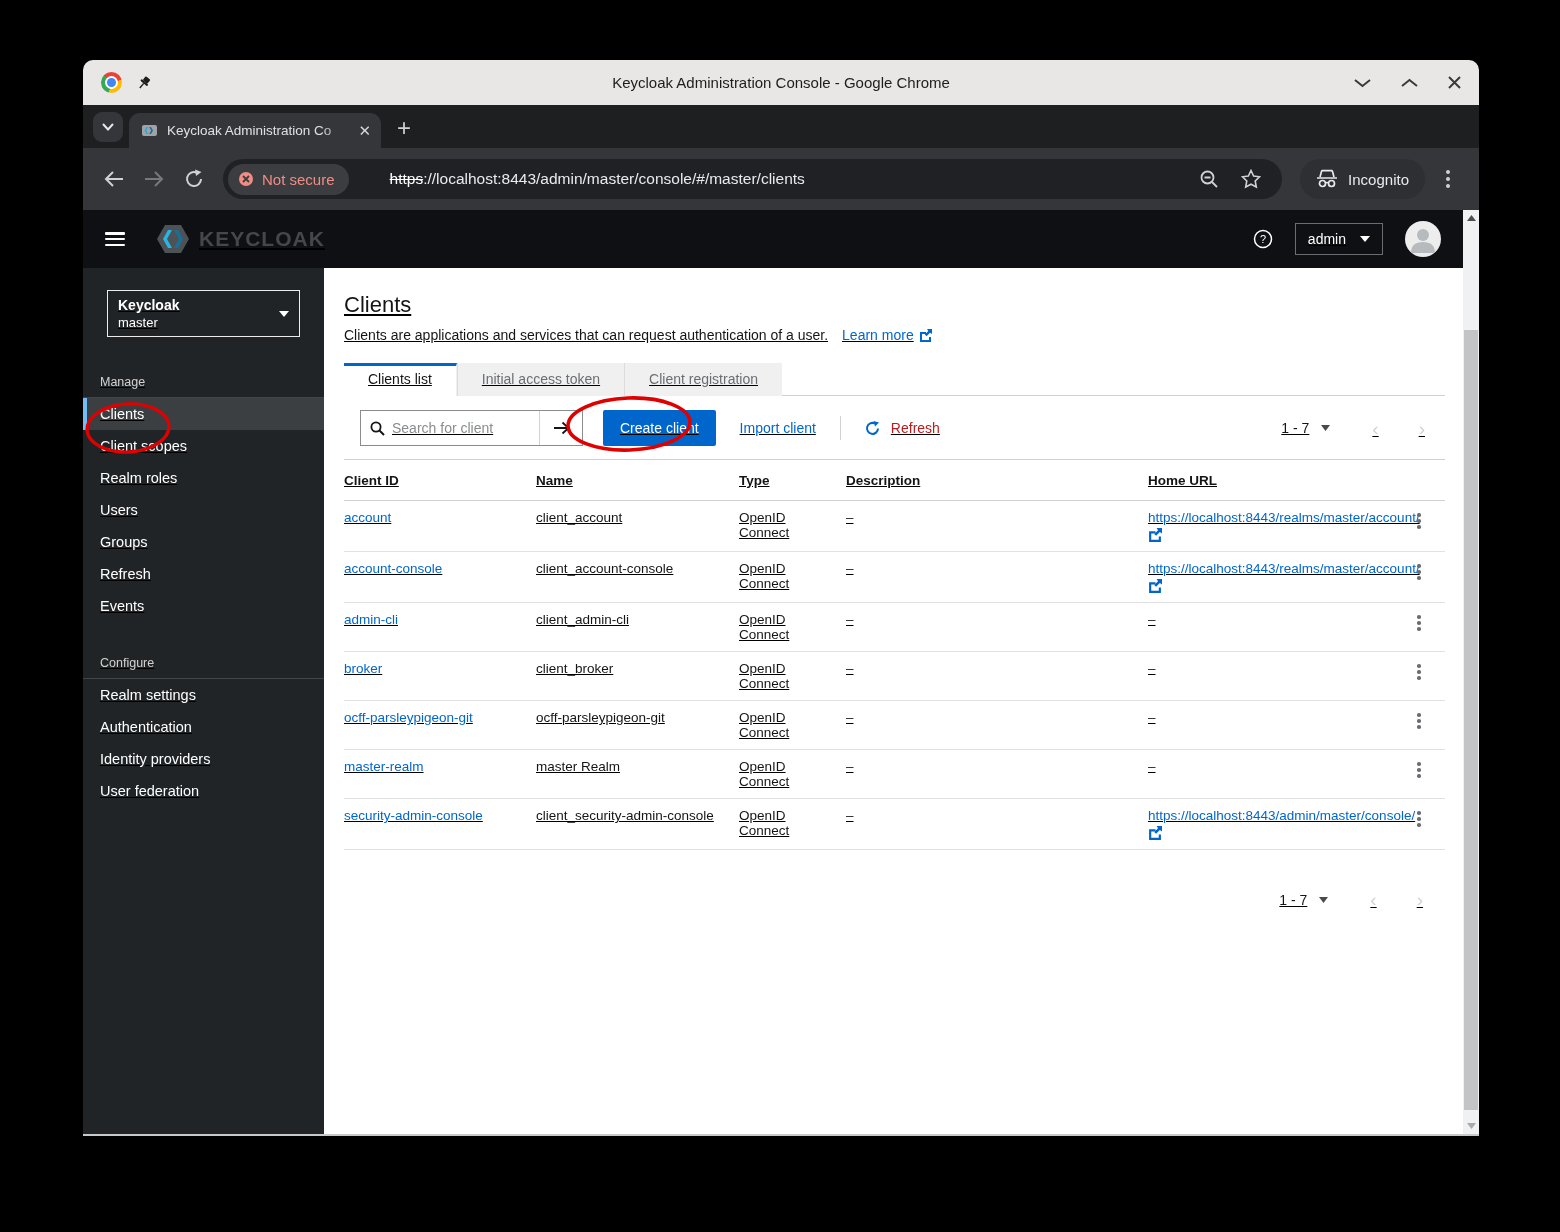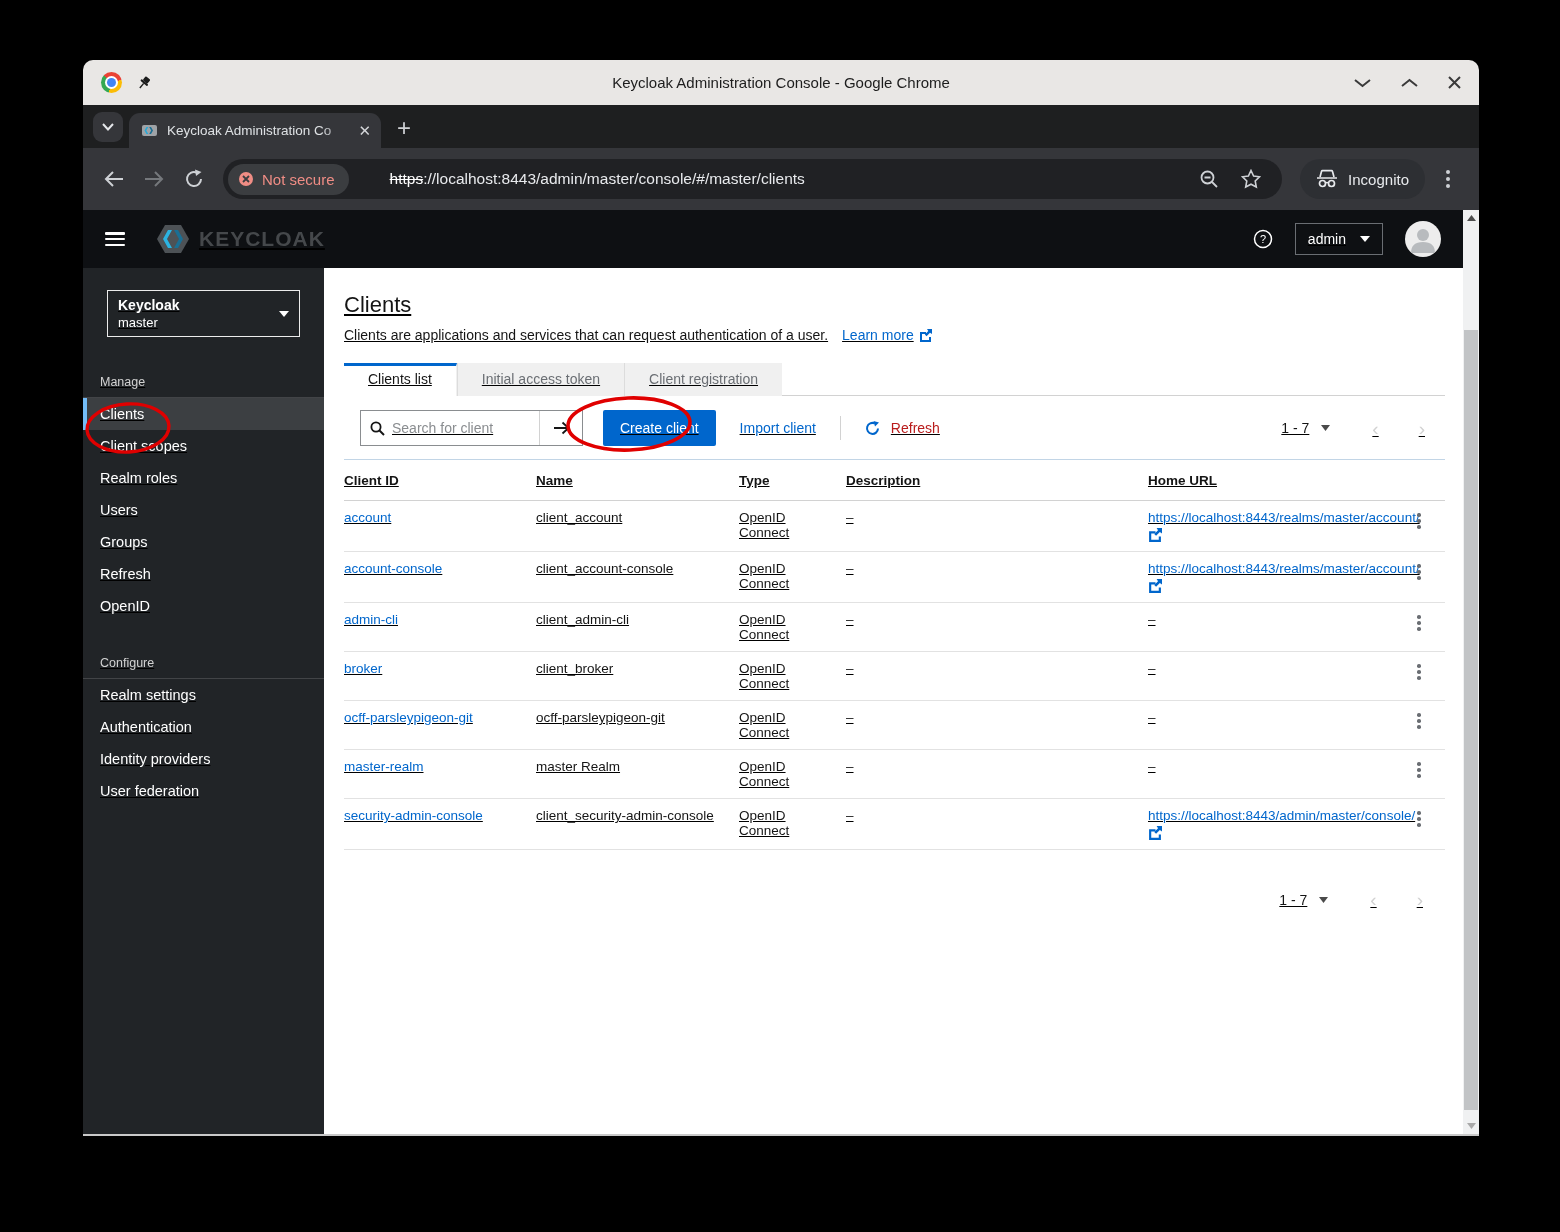--- a/index.html
+++ b/index.html
@@ -316,21 +316,21 @@
               </svg>
           </div>
           <div class="nav" id="sidebar-nav">
               <div class="nav-section-label">Manage</div>
               <div class="nav-item active">Clients</div>
               <div class="nav-item">Client scopes</div>
               <div class="nav-item">Realm roles</div>
               <div class="nav-item">Users</div>
               <div class="nav-item">Groups</div>
               <div class="nav-item">Refresh</div>
-              <div class="nav-item">OpenID</div>
+              <div class="nav-item">Events</div>
               <div class="nav-gap"></div>
               <div class="nav-section-label">Configure</div>
               <div class="nav-item">Realm settings</div>
               <div class="nav-item">Authentication</div>
               <div class="nav-item">Identity providers</div>
               <div class="nav-item">User federation</div>
             </div>
         </div>
 
         <div class="main">

